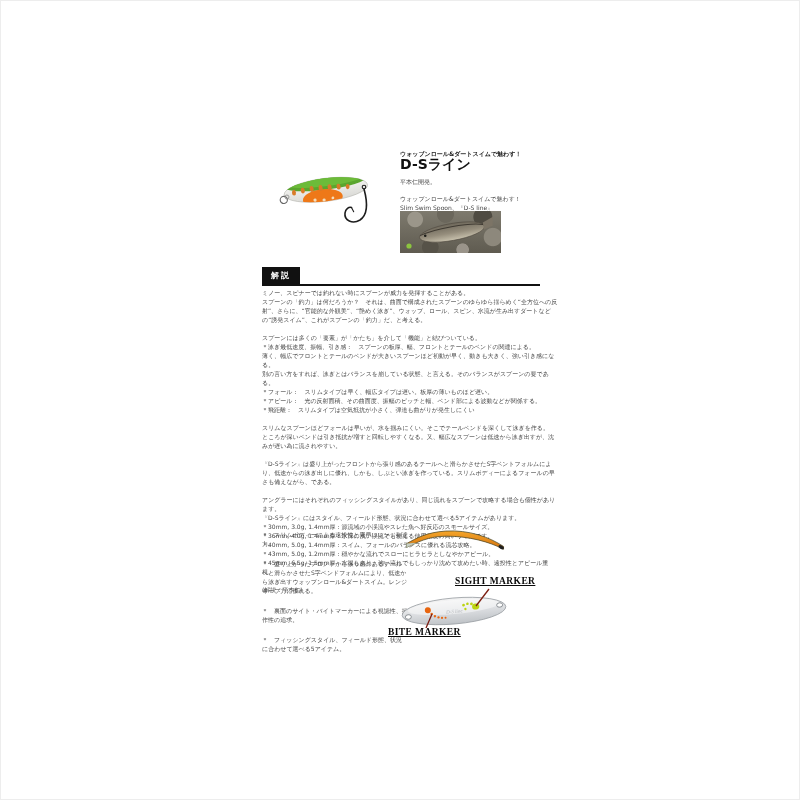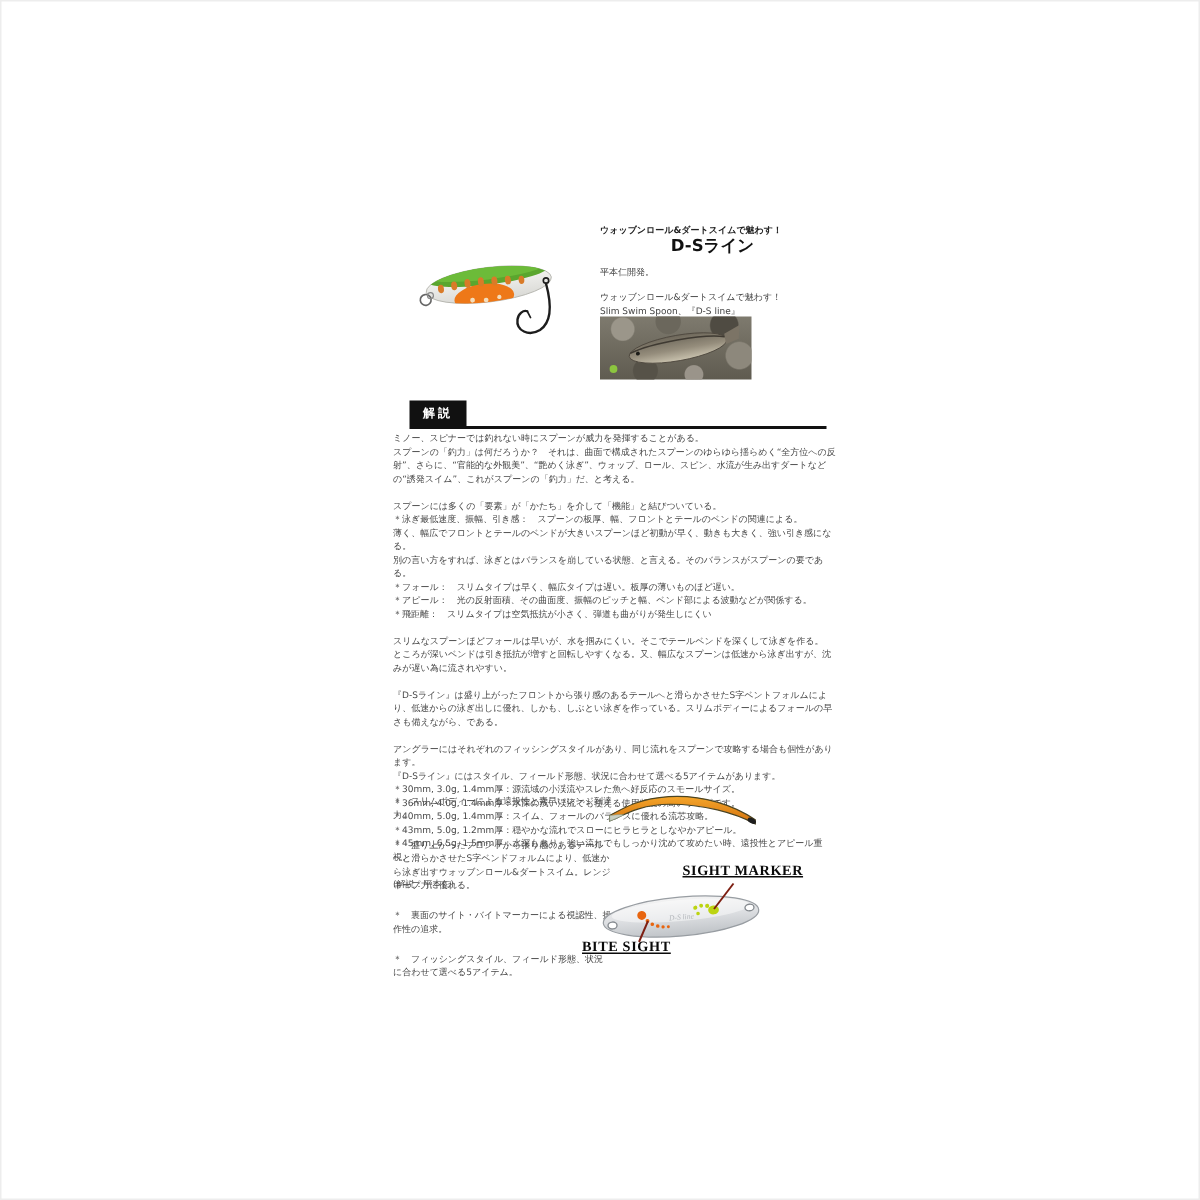--- a/index.html
+++ b/index.html
@@ -2,34 +2,34 @@
 <html><head>
 <meta charset="utf-8">
 <style>
   html,body{margin:0;padding:0;background:#fff;}
   .page{position:relative;width:800px;height:800px;background:#ffffff;overflow:hidden;
         font-family:"DejaVu Sans",sans-serif;box-shadow:inset 0 0 0 1px #ededed;}
   
   .product-image{position:absolute;left:266px;top:158px;width:128px;height:84px;}
   .intro-text{position:absolute;left:400px;top:150px;width:150px;color:#333;}
   .intro-headline{font-size:6px;font-weight:bold;line-height:8px;color:#222;}
-  .intro-title{font-size:11px;font-weight:bold;line-height:10px;margin-top:1px;color:#111;text-align:center;}
+  .intro-title{font-size:14px;font-weight:bold;line-height:10px;margin-top:1px;color:#111;}
   .intro-dev{font-size:6px;line-height:8px;margin-top:9px;color:#444;}
   .intro-catch{font-size:6px;line-height:8.5px;margin-top:9px;color:#444;white-space:pre-line;}
   .fish-photo{position:absolute;left:400px;top:211px;width:101px;height:42px;overflow:hidden;
     background-image:
       radial-gradient(circle at 15% 20%, #9b968a 0 8%, transparent 9%),
       radial-gradient(circle at 82% 14%, #4f4b42 0 10%, transparent 11%),
       radial-gradient(circle at 92% 62%, #8d887c 0 9%, transparent 10%),
       radial-gradient(circle at 30% 86%, #565248 0 10%, transparent 11%),
       radial-gradient(circle at 62% 92%, #9a948a 0 8%, transparent 9%),
       radial-gradient(circle at 45% 8%, #6b675c 0 12%, transparent 13%),
       linear-gradient(#7e7a6e, #5f5b50);}
   
-  .sec-header{position:absolute;width:278px;border-bottom:2px solid #111;margin-left:11px;}
+  .sec-header{position:absolute;width:278px;border-bottom:2px solid #111;}
   .sec-tab{display:inline-block;background:#111;color:#fff;font-size:8px;font-weight:bold;
            padding:4px 9px 3px 9px;letter-spacing:2px;line-height:10px;}
   #sec1-header{left:262px;top:263px;}
   #sec2-header{left:262px;top:502px;}
   
   .body-text{position:absolute;color:#474747;font-size:6px;line-height:9px;}
   #sec1-body{left:262px;top:288px;width:296px;}
   #sec2-body{left:262px;top:530px;width:146px;}
   .para{white-space:pre-line;margin:0 0 9px 0;}
   .credit{font-size:6px;line-height:9px;color:#474747;margin-top:4px;}
@@ -188,21 +188,21 @@
         <g fill="#bcd411">
           <circle cx="66" cy="12" r="1.4"></circle>
             <circle cx="70" cy="11" r="1.3"></circle>
           <circle cx="74" cy="11.5" r="1.4"></circle>
             <circle cx="67.5" cy="16" r="1.2"></circle>
           <ellipse cx="78" cy="14.5" rx="3.6" ry="3"></ellipse>
         </g>
       </g>
     </svg>
 
-    <span class="marker-label bite-label">BITE SIGHT</span>
+    <span class="marker-label bite-label">BITE MARKER</span>
 
     <svg class="arrow-overlay" viewBox="0 0 175 135">
       <line x1="104" y1="71" x2="91" y2="88" stroke="#7d1f12" stroke-width="1.3"></line>
       <line x1="41" y1="110" x2="47" y2="96" stroke="#7d1f12" stroke-width="1.3"></line>
     </svg>
   </div>
 
 </div>
 
 </body></html>

